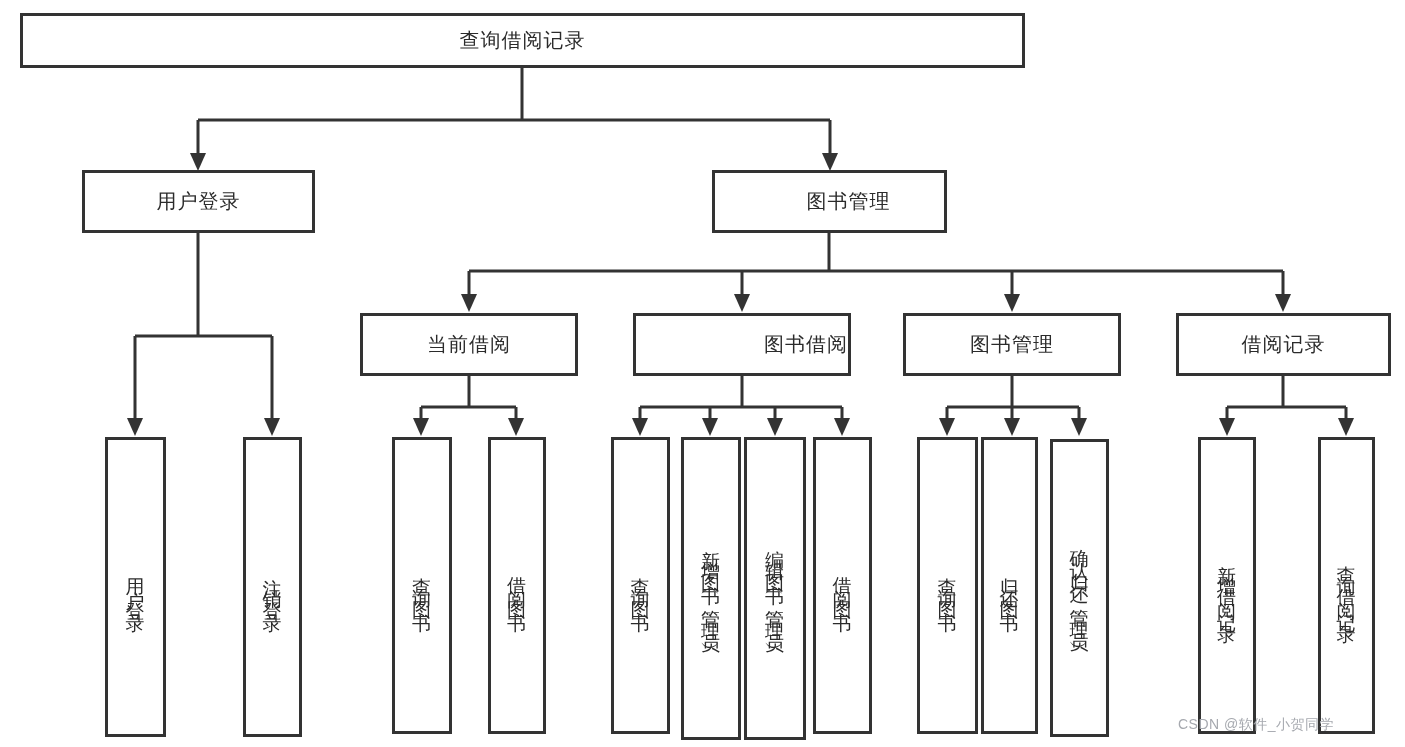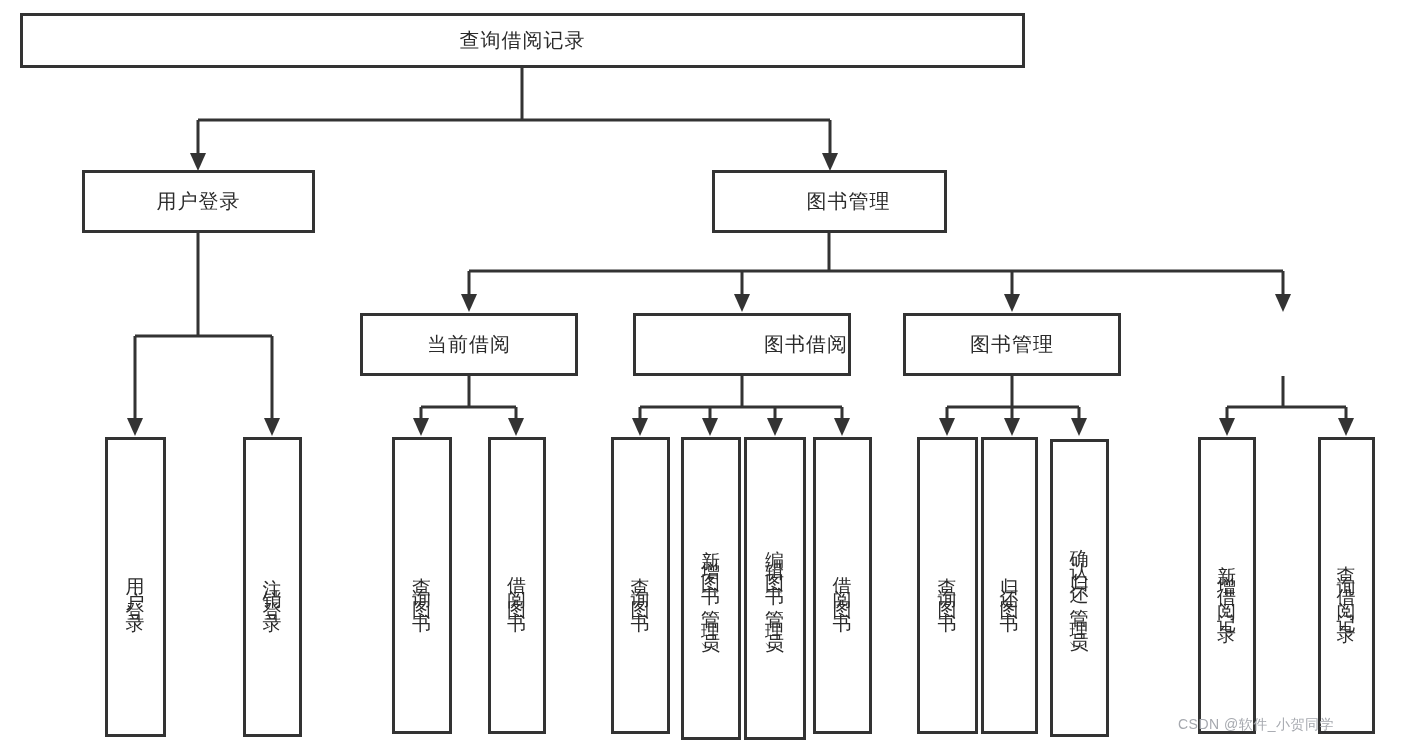--- a/index.html
+++ b/index.html
@@ -99,20 +99,23 @@
 
   <div class="node hbox" style="left:360px;top:313px;width:218px;height:63px;">
     <span>当前借阅</span>
   </div>
   <div class="node hbox" style="left:633px;top:313px;width:218px;height:63px;justify-content:flex-end;">
     <span>图书借阅</span>
   </div>
   <div class="node hbox" style="left:903px;top:313px;width:218px;height:63px;">
     <span>图书管理</span>
   </div>
+  <div class="node hbox" style="left:1176px;top:313px;width:215px;height:63px;">
+    <span>借阅记录</span>
+  </div>
 
   <div class="node vbox" style="left:105px;top:437px;width:61px;height:300px;">
     <span class="vtext">用户登录</span>
   </div>
   <div class="node vbox" style="left:243px;top:437px;width:59px;height:300px;">
     <span class="vtext">注销登录</span>
   </div>
 
   <div class="node vbox" style="left:392px;top:437px;width:60px;height:297px;">
     <span class="vtext">查询图书</span>

